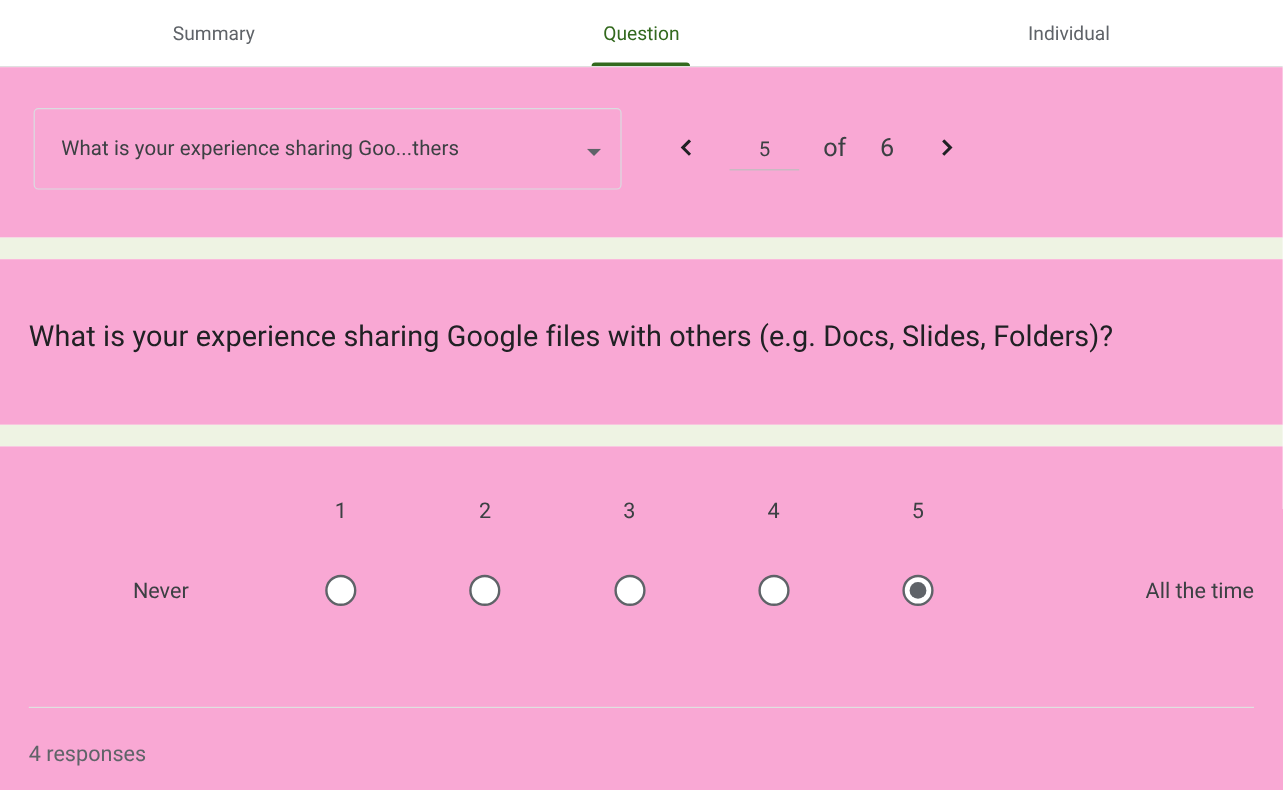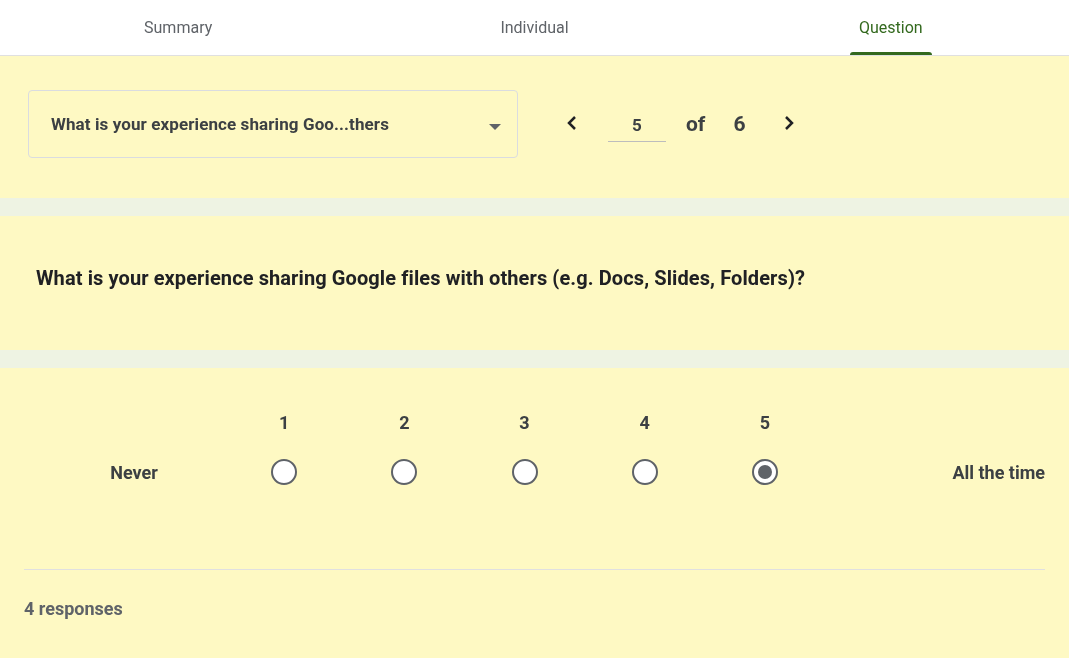--- a/index.html
+++ b/index.html
@@ -32,22 +32,21 @@
     position: absolute;
     bottom: 0;
     left: 50%;
     transform: translateX(-50%);
     width: 82px;
     height: 3px;
     background: #33691e;
     border-radius: 3px 3px 0 0;
   }
   .card {
-    background: #fef9c3;
-    font-weight: bold;
+    background: #f9a8d4;
   }
   .selector-row {
     display: flex;
     align-items: center;
     padding: 34px 28px 40px 28px;
   }
   .q-select {
     border: 1px solid #dadce0;
     border-radius: 4px;
     height: 68px;
@@ -91,36 +90,36 @@
   .pager-of, .pager-total {
     font-size: 21px;
     color: #3c4043;
     padding: 0 8px;
   }
   .gap-band {
     height: 18px;
     background: #eef3e3;
   }
   .question-text {
-    padding: 50px 24px 60px 36px;
-    font-size: 20px;
+    padding: 50px 24px 60px 24px;
+    font-size: 24px;
     color: #202124;
     letter-spacing: 0.1px;
   }
   .scale-wrap {
     padding: 44px 24px 30px 24px;
   }
   .scale-header {
     display: flex;
     align-items: center;
   }
   .scale-row {
     display: flex;
     align-items: center;
-    margin-top: 26px;
+    margin-top: 42px;
   }
   .scale-side {
     width: 200px;
     font-size: 18px;
     color: #3c4043;
   }
   .scale-side.left { text-align: center; padding-left: 20px; }
   .scale-side.right { text-align: right; padding-left: 0; width: 220px; }
   .scale-header .scale-side { visibility: hidden; }
   .scale-cell {
@@ -158,25 +157,25 @@
     color: #5f6368;
   }
 </style>
 </head>
 <body>
 
 <div class="tabs">
   <div class="tab">
       <span>Summary</span>
     </div>
+  <div class="tab active">
+      <span>Question</span>
+    </div>
   <div class="tab">
       <span>Individual</span>
-    </div>
-  <div class="tab active">
-      <span>Question</span>
     </div>
 </div>
 
 <div class="card selector-row">
   <div class="q-select">
     <span class="q-select-label">What is your experience sharing Goo...thers</span>
     <span>
       <svg width="12" height="6" viewBox="0 0 12 6">
           <path d="M0 0 L6 6 L12 0 Z"></path>
         </svg>

